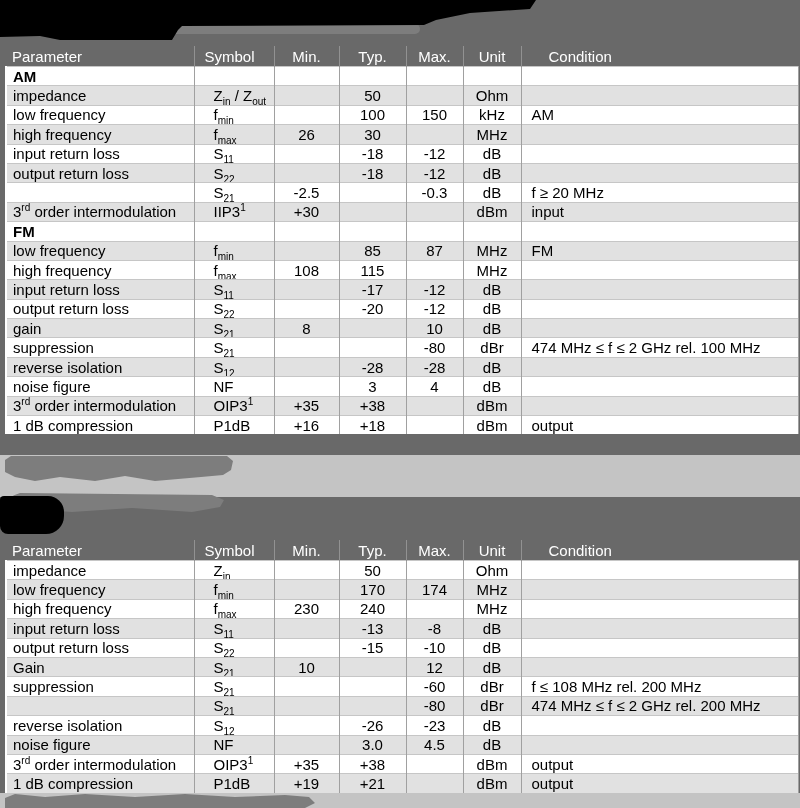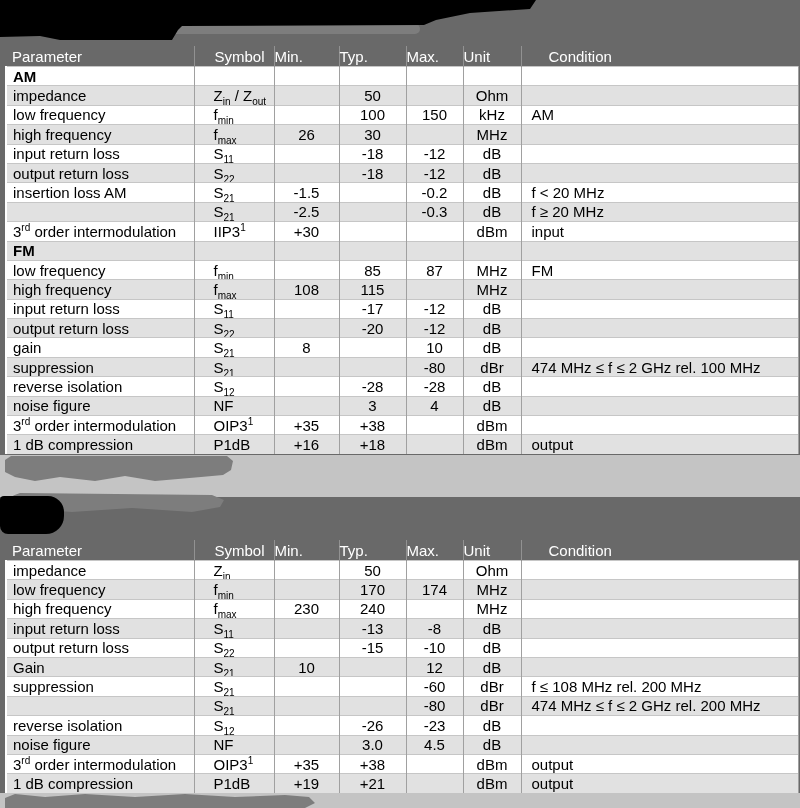--- a/index.html
+++ b/index.html
@@ -8,23 +8,23 @@
     --header-text:#ffffff; --text:#000000;
   }
   html,body{margin:0;padding:0}
   .page{position:relative;width:800px;height:808px;background:var(--bg);
         overflow:hidden;font-family:"Liberation Sans",sans-serif}
   .spec{position:absolute;left:5px;border-collapse:collapse;table-layout:fixed;
         font-size:15px;color:var(--text)}
   .spec th{font-weight:normal;color:var(--header-text);text-align:left;
            height:20px;padding:0;font-size:15px;white-space:nowrap}
   .spec th.c0{padding-left:6px}
-  .spec th.c1{padding-left:20px}
+  .spec th.c1{padding-left:10px}
   .spec th.c6{padding-left:27px}
-  .spec th.c2,.spec th.c3,.spec th.c4,.spec th.c5{}
+  .spec th.c2,.spec th.c3,.spec th.c4,.spec th.c5{text-align:center}
   .spec th+th{border-left:1px solid rgba(255,255,255,.28)}
   .spec td{height:18.4px;padding:0;border-left:1px solid var(--bv);
            border-top:1px solid var(--bh);background:var(--row-white);
            vertical-align:middle;white-space:nowrap;overflow:hidden;line-height:1}
   .spec td.c0{border-left:2px solid #ffffff;padding-left:6px}
   .spec td.c1{padding-left:19px}
   .spec td.c6{border-right:1px solid var(--bv);padding-left:10px}
   .spec td.c2,.spec td.c3,.spec td.c4,.spec td.c5{text-align:center}
   .spec tbody tr:nth-child(even) td{background:var(--row-alt)}
   .spec tr.section td.c0{font-weight:bold}
@@ -113,29 +113,20 @@
         <tr>
           <td class="c0">output return loss</td>
           <td class="c1">S<sub>22</sub></td>
           <td class="c2"></td>
           <td class="c3">-18</td>
           <td class="c4">-12</td>
           <td class="c5">dB</td>
           <td class="c6"></td>
         </tr>
         <tr>
-          <td class="c0">insertion loss AM</td>
-          <td class="c1">S<sub>21</sub></td>
-          <td class="c2">-1.5</td>
-          <td class="c3"></td>
-          <td class="c4">-0.2</td>
-          <td class="c5">dB</td>
-          <td class="c6">f &lt; 20 MHz</td>
-        </tr>
-        <tr>
           <td class="c0"></td>
           <td class="c1">S<sub>21</sub></td>
           <td class="c2">-2.5</td>
           <td class="c3"></td>
           <td class="c4">-0.3</td>
           <td class="c5">dB</td>
           <td class="c6">f ≥ 20 MHz</td>
         </tr>
         <tr>
           <td class="c0">3<sup>rd</sup> order intermodulation</td>

